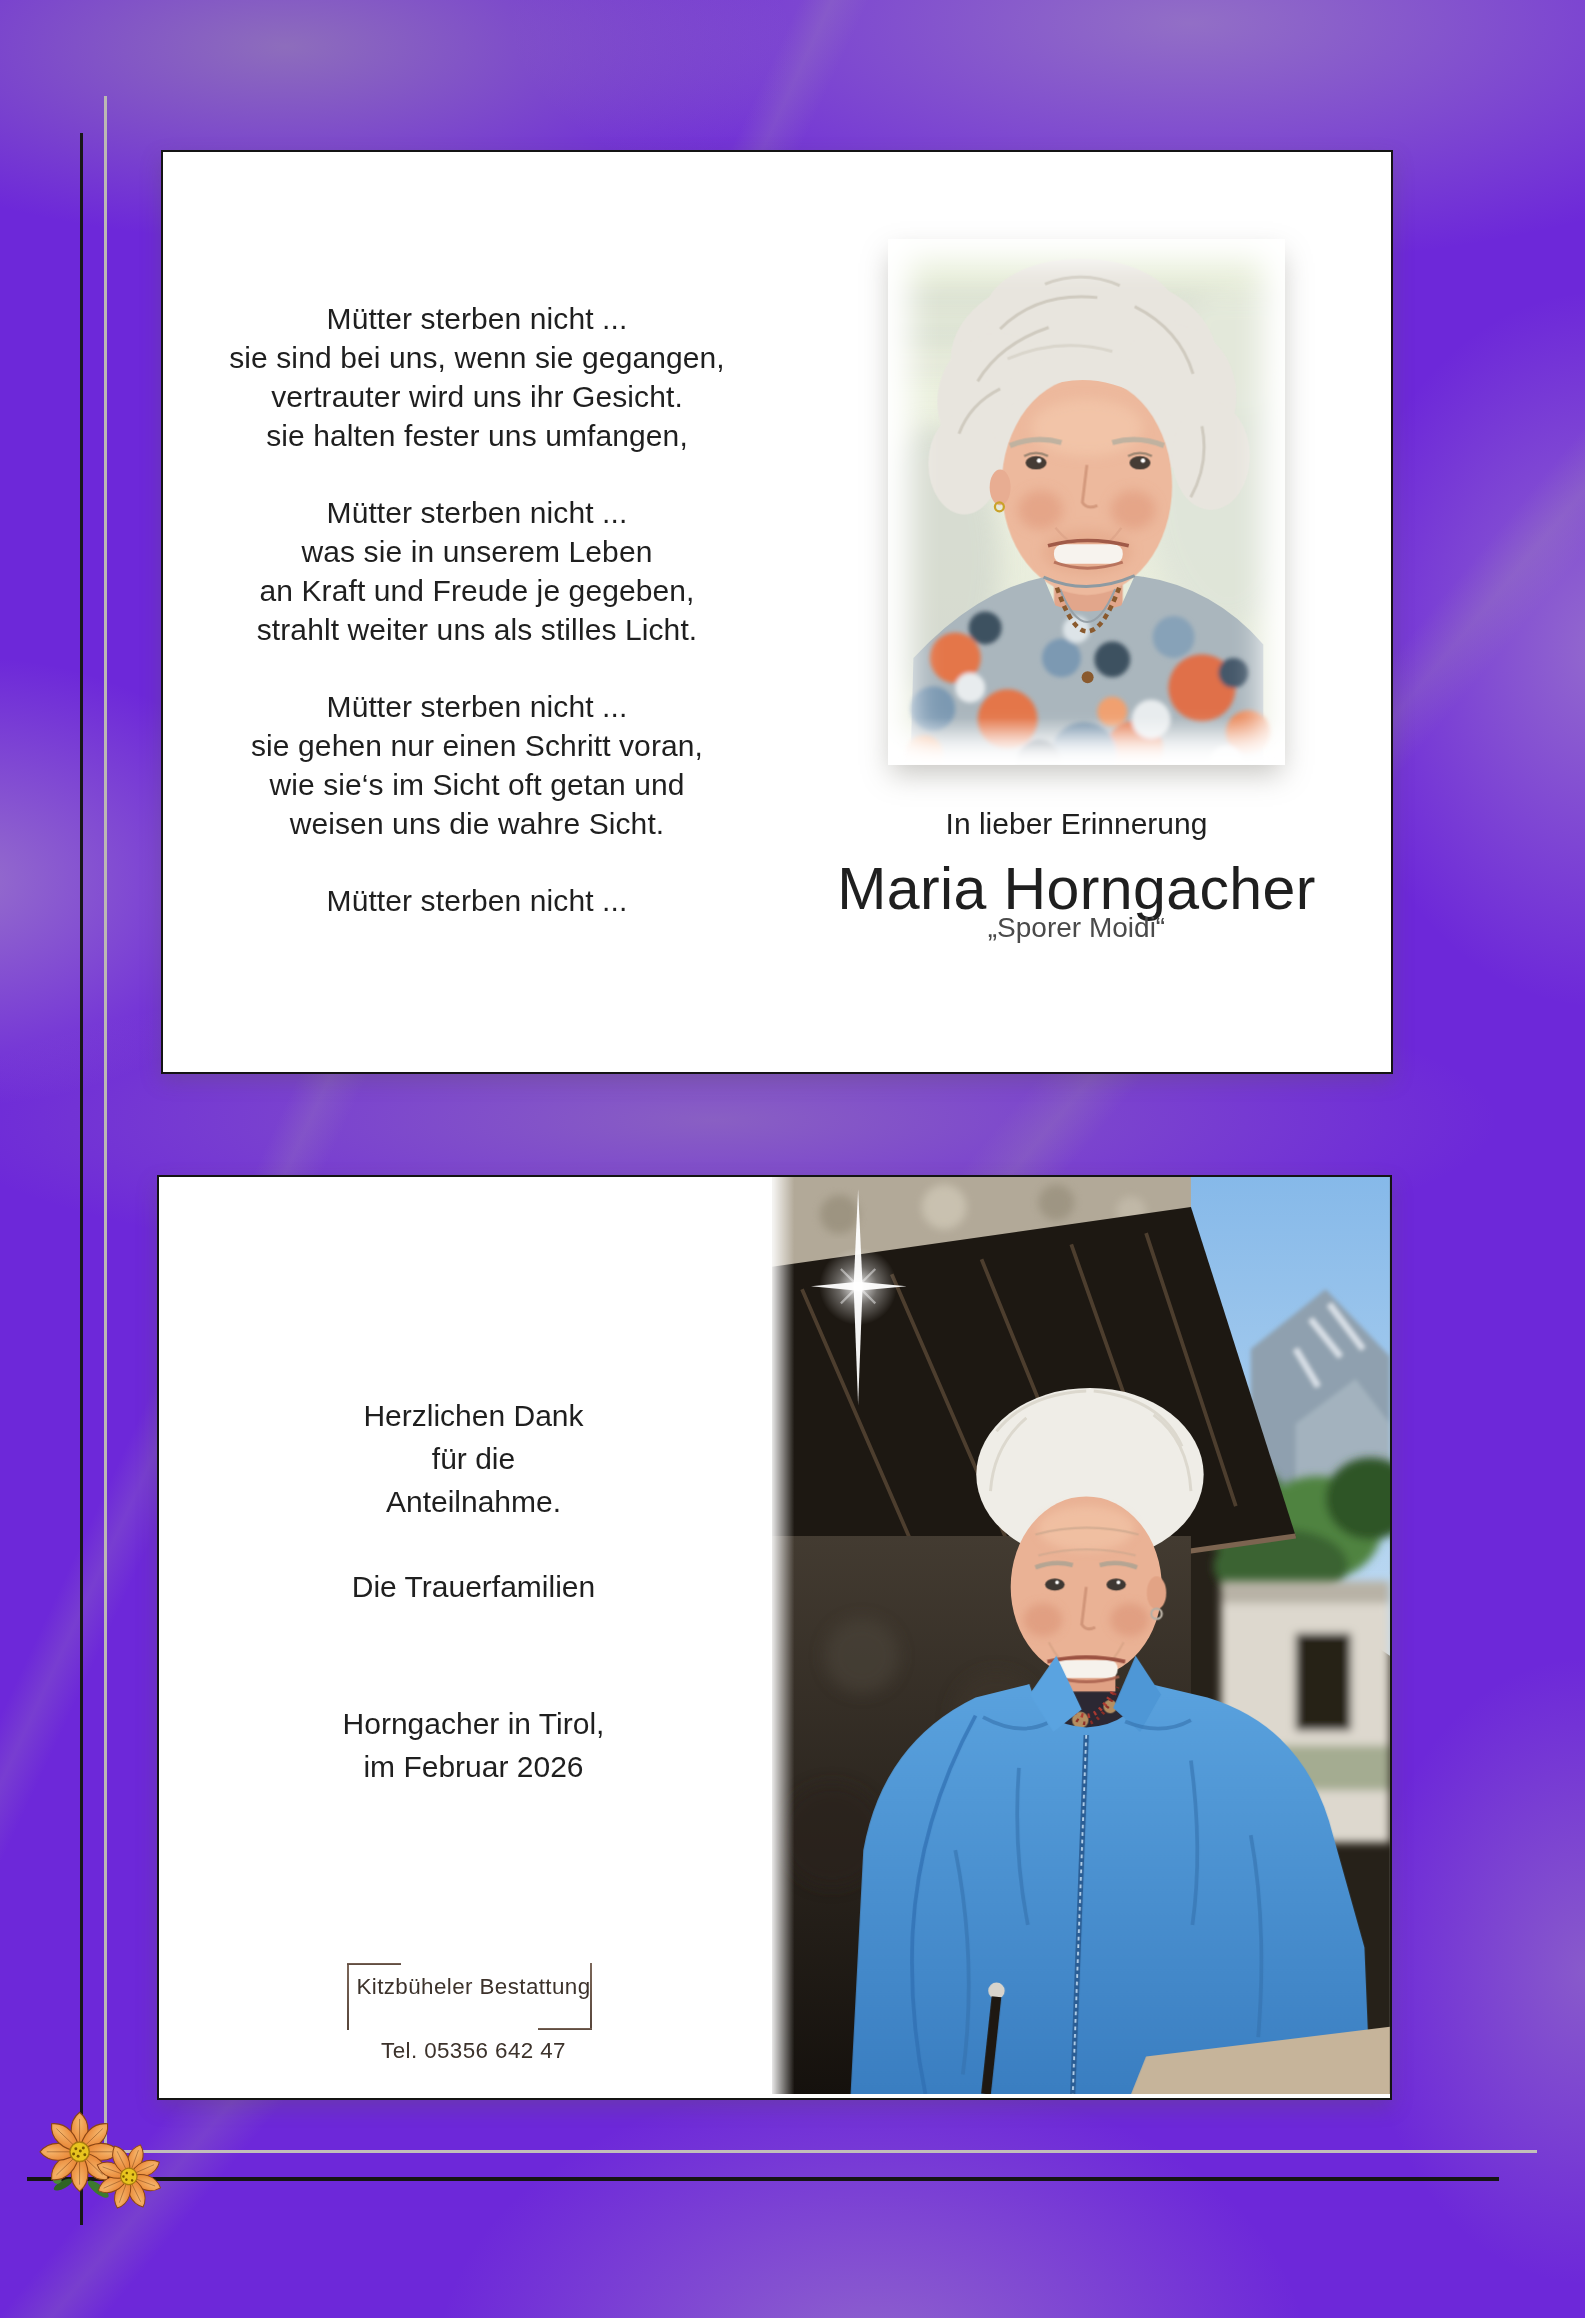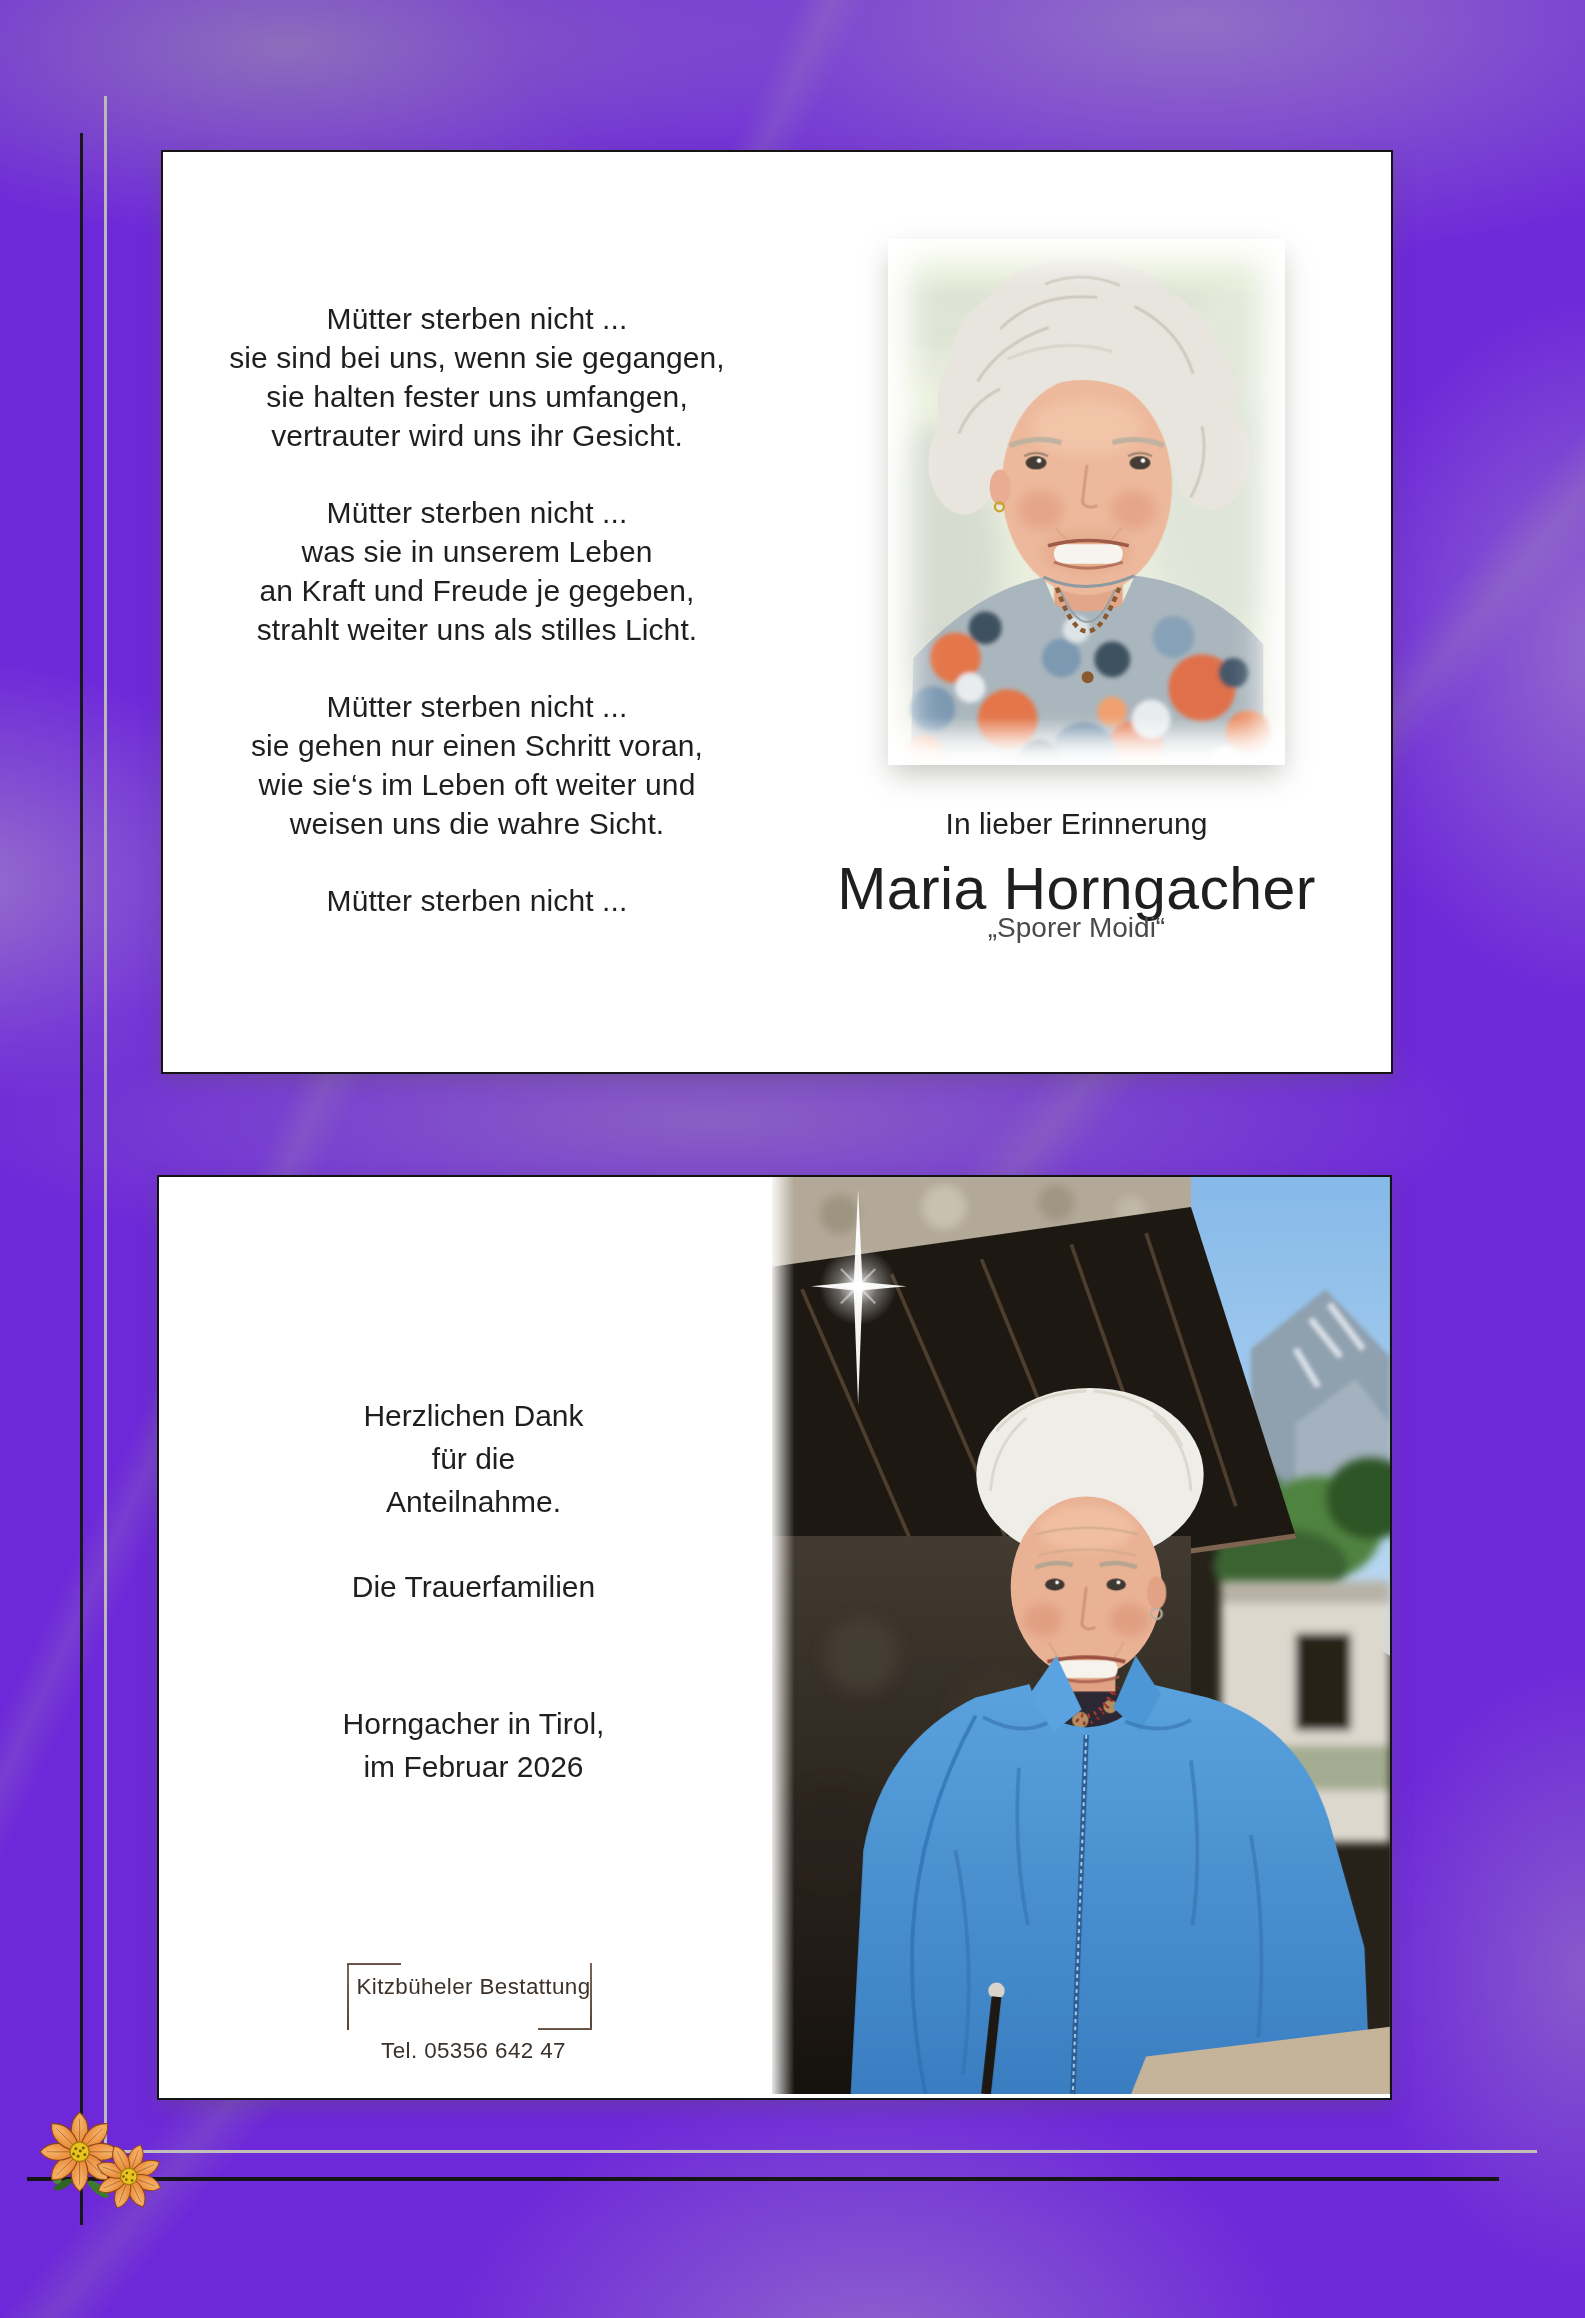--- a/index.html
+++ b/index.html
@@ -61,33 +61,33 @@
   <div class="fline vline-gray"></div>
   <div class="fline hline-gray"></div>
   <div class="fline hline-black"></div>
 
   <div class="card card-front">
 
     <div class="poem">
       <div class="stanza">
         <div>Mütter sterben nicht ...</div>
         <div>sie sind bei uns, wenn sie gegangen,</div>
+        <div>vertrauter wird uns ihr Gesicht.</div>
         <div>sie halten fester uns umfangen,</div>
-        <div>vertrauter wird uns ihr Gesicht.</div>
       </div>
       <div class="stanza">
         <div>Mütter sterben nicht ...</div>
         <div>was sie in unserem Leben</div>
         <div>an Kraft und Freude je gegeben,</div>
         <div>strahlt weiter uns als stilles Licht.</div>
       </div>
       <div class="stanza">
         <div>Mütter sterben nicht ...</div>
         <div>sie gehen nur einen Schritt voran,</div>
-        <div>wie sie‘s im Leben oft weiter und</div>
+        <div>wie sie‘s im Sicht oft getan und</div>
         <div>weisen uns die wahre Sicht.</div>
       </div>
       <div class="stanza">
         <div>Mütter sterben nicht ...</div>
       </div>
     </div>
 
     <div class="portrait-wrap">
       <svg viewBox="0 0 531 703" width="397" height="526">
         <defs>

